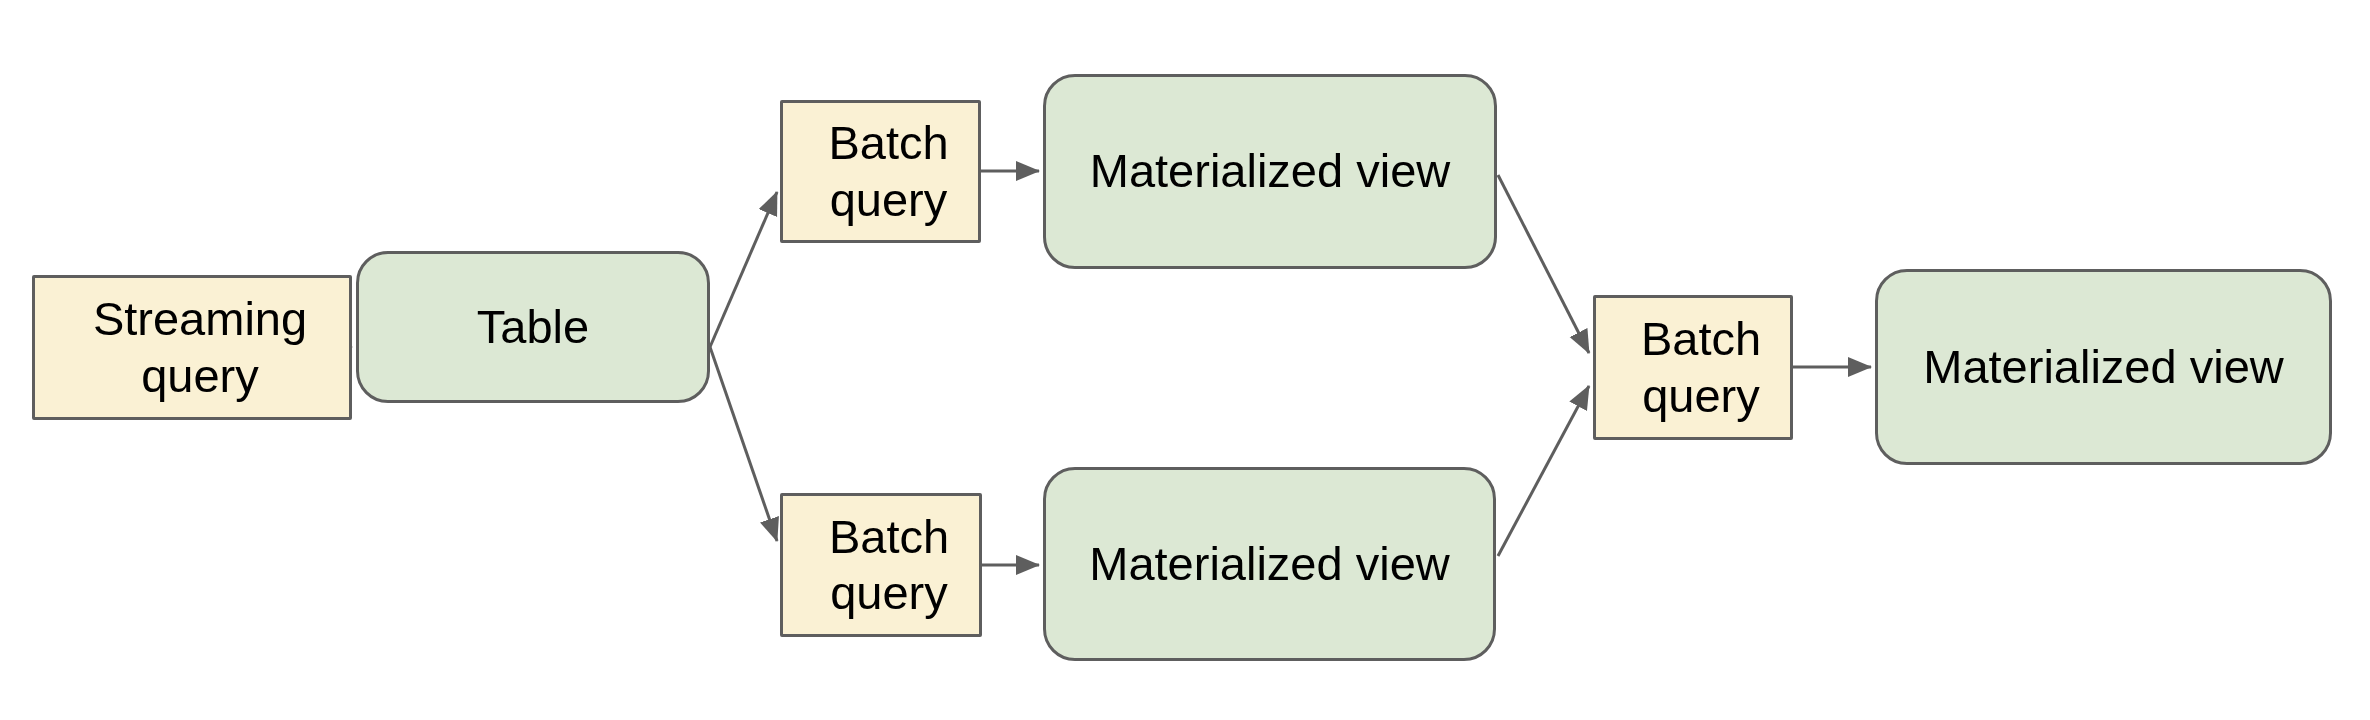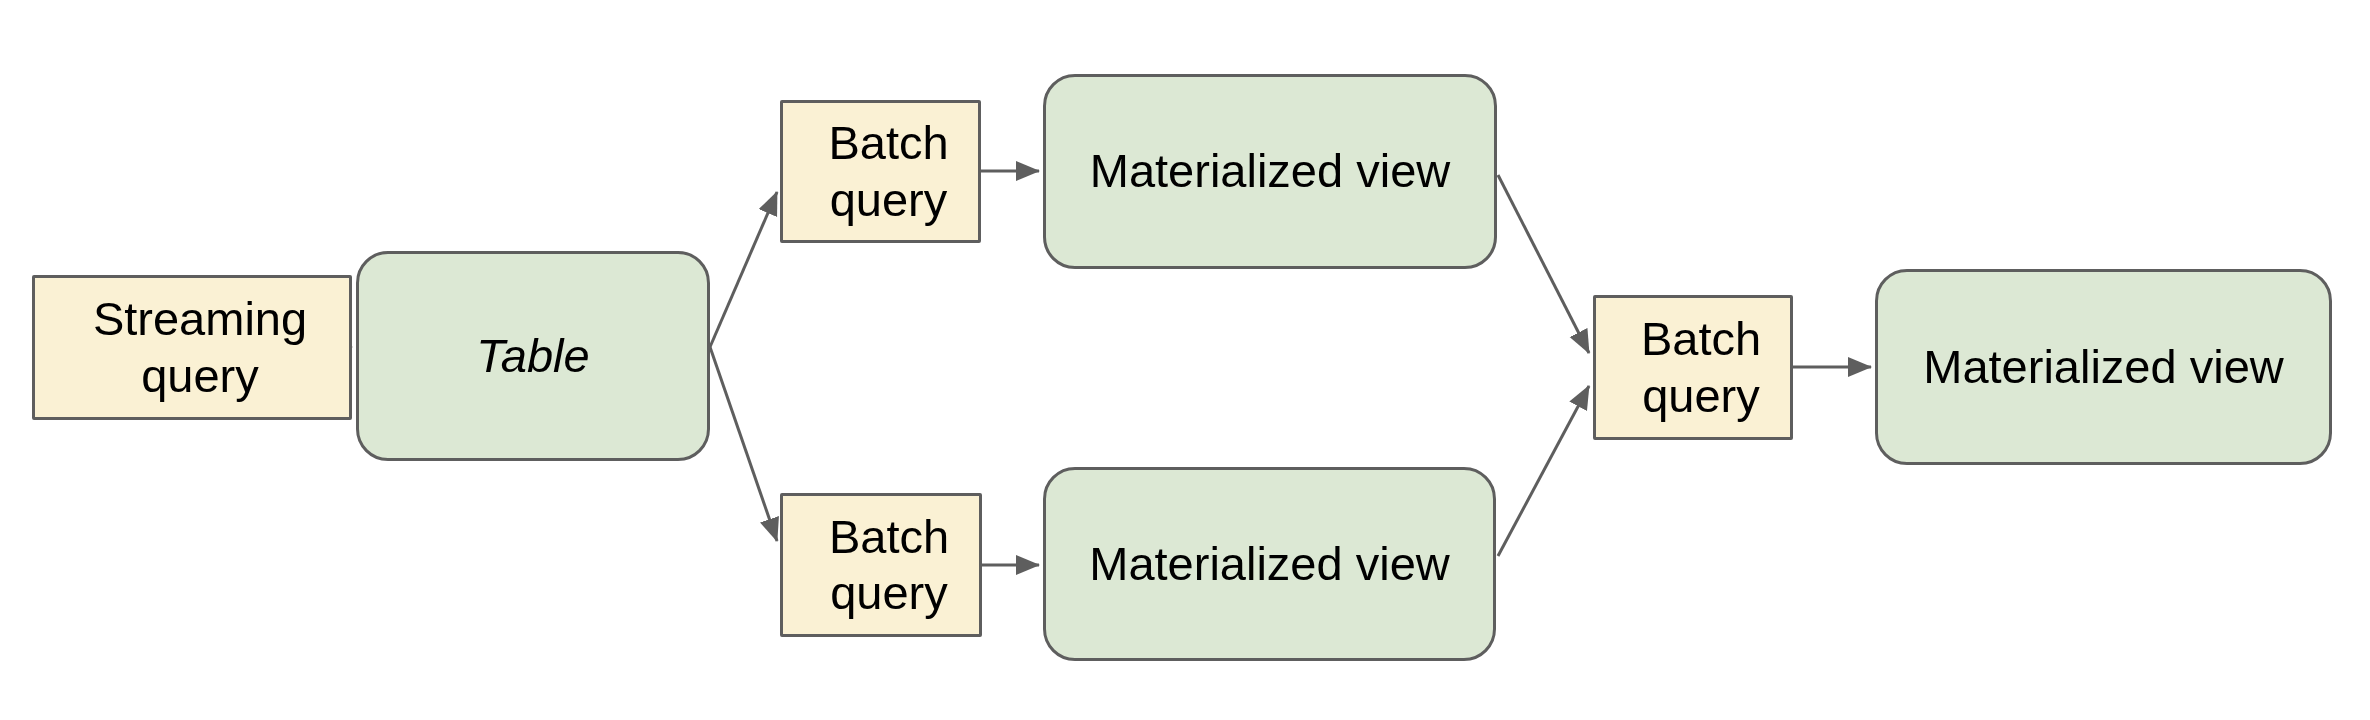--- a/index.html
+++ b/index.html
@@ -49,21 +49,21 @@
     background: var(--query-fill, #FAF1D4);
     border-radius: 2px;
     padding-left: 28px;
   }
   .node.entity {
     background: var(--entity-fill, #DCE8D4);
     border-radius: 32px;
   }
   
   .n-streaming     { left: 32px;   top: 275px; width: 320px; height: 145px; }
-  .n-table         { left: 356px;  top: 251px; width: 354px; height: 210px; font-style: italic; }
+  .n-table         { left: 356px;  top: 251px; width: 354px; height: 152px; }
   .n-batch-top     { left: 780px;  top: 100px; width: 201px; height: 143px; }
   .n-mview-top     { left: 1043px; top: 74px;  width: 454px; height: 195px; }
   .n-batch-bottom  { left: 780px;  top: 493px; width: 202px; height: 144px; }
   .n-mview-bottom  { left: 1043px; top: 467px; width: 453px; height: 194px; }
   .n-batch-right   { left: 1593px; top: 295px; width: 200px; height: 145px; }
   .n-mview-right   { left: 1875px; top: 269px; width: 457px; height: 196px; }
 </style>
 </head>
 <body>
 

